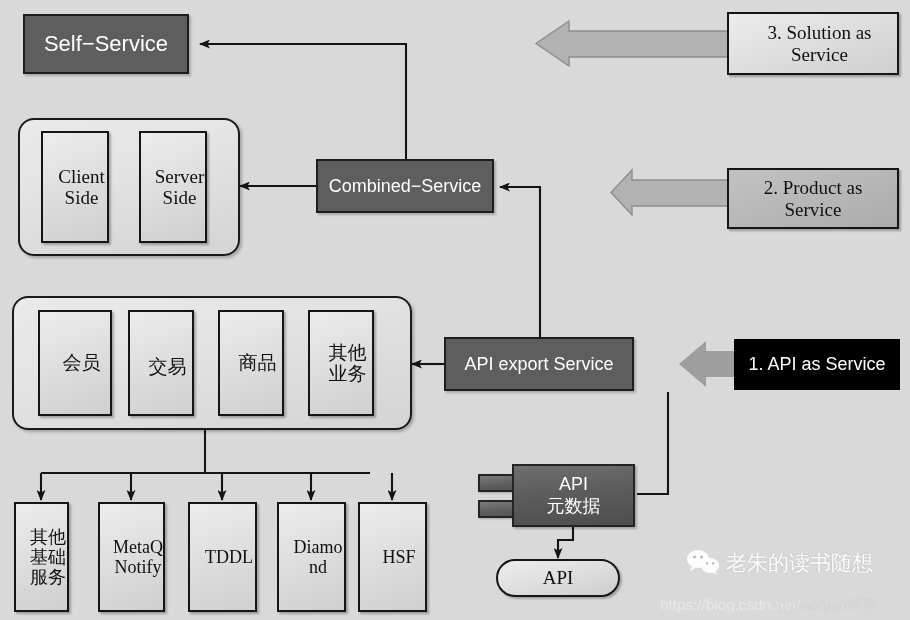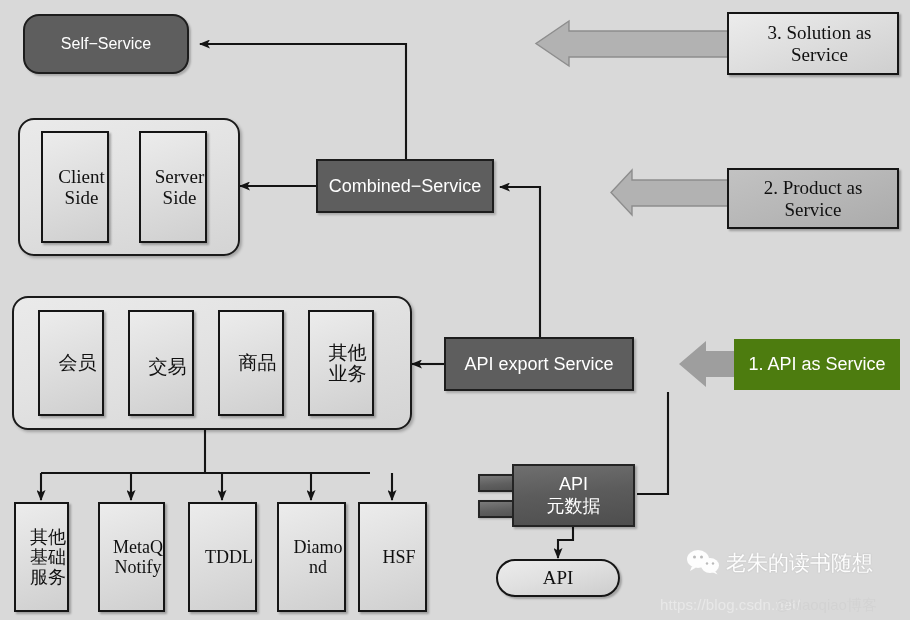--- a/index.html
+++ b/index.html
@@ -18,21 +18,21 @@
   .darkbox{
     background:#5e5e5e;
     border:2px solid #1d1d1d;
     color:#ffffff;
     display:flex;align-items:center;justify-content:center;
     text-align:center;
     font-family:"Liberation Sans", sans-serif;
     box-shadow:2px 2px 2px rgba(0,0,0,0.22);
   }
   .flatgraybox{
-    background:#4d7c0f;
+    background:#000000;
     color:#ffffff;
     display:flex;align-items:center;justify-content:center;
     text-align:center;
     font-family:"Liberation Sans", sans-serif;
   }
   .lightserifbox{
     background:linear-gradient(160deg,#ececec 0%,#e2e2e2 35%,#cfcfcf 100%);
     border:2px solid #151515;
     color:#101010;
     display:flex;align-items:center;justify-content:center;
@@ -151,40 +151,40 @@
       <path d="M757,31 L757,57 L569,57 L569,66 L536,43.5 L569,21 L569,31 z"></path>
 
       <path d="M730,180 L730,206 L632,206 L632,215 L611,192.5 L632,170 L632,180 z"></path>
     </g>
     <g fill="#9e9e9e" stroke="none">
 
       <path d="M740,351 L740,377 L706,377 L706,387 L679,364 L706,341 L706,351 z"></path>
     </g>
   </svg>
 
-  <div class="abs darkbox" style="left:23px;top:14px;width:166px;height:60px;font-size:16px;border-radius:16px;">
+  <div class="abs darkbox" style="left:23px;top:14px;width:166px;height:60px;font-size:22px;">
     <span>Self−Service</span>
   </div>
 
   <div class="abs roundgroup" style="left:18px;top:118px;width:222px;height:138px;"></div>
   <div class="abs lightserifbox" style="left:41px;top:131px;width:68px;height:112px;font-size:19px;">
     <span style="white-space:pre-line;">Client
 Side</span>
   </div>
   <div class="abs lightserifbox" style="left:139px;top:131px;width:68px;height:112px;font-size:19px;">
     <span style="white-space:pre-line;">Server
 Side</span>
   </div>
 
   <div class="abs darkbox" style="left:316px;top:159px;width:178px;height:54px;font-size:18px;">
     <span>Combined−Service</span>
   </div>
 
   <div class="abs roundgroup" style="left:12px;top:296px;width:400px;height:134px;"></div>
-  <div class="abs lightserifbox" style="left:38px;top:310px;width:66px;height:106px;font-size:19px;">
+  <div class="abs lightserifbox" style="left:38px;top:310px;width:74px;height:106px;font-size:19px;">
     <span style="white-space:pre-line;">会员</span>
   </div>
   <div class="abs lightserifbox" style="left:128px;top:310px;width:66px;height:106px;font-size:19px;">
     <span style="white-space:pre-line;margin-top:8px;">交易</span>
   </div>
   <div class="abs lightserifbox" style="left:218px;top:310px;width:66px;height:106px;font-size:19px;">
     <span style="white-space:pre-line;">商品</span>
   </div>
   <div class="abs lightserifbox" style="left:308px;top:310px;width:66px;height:106px;font-size:19px;">
     <span style="white-space:pre-line;">其他

